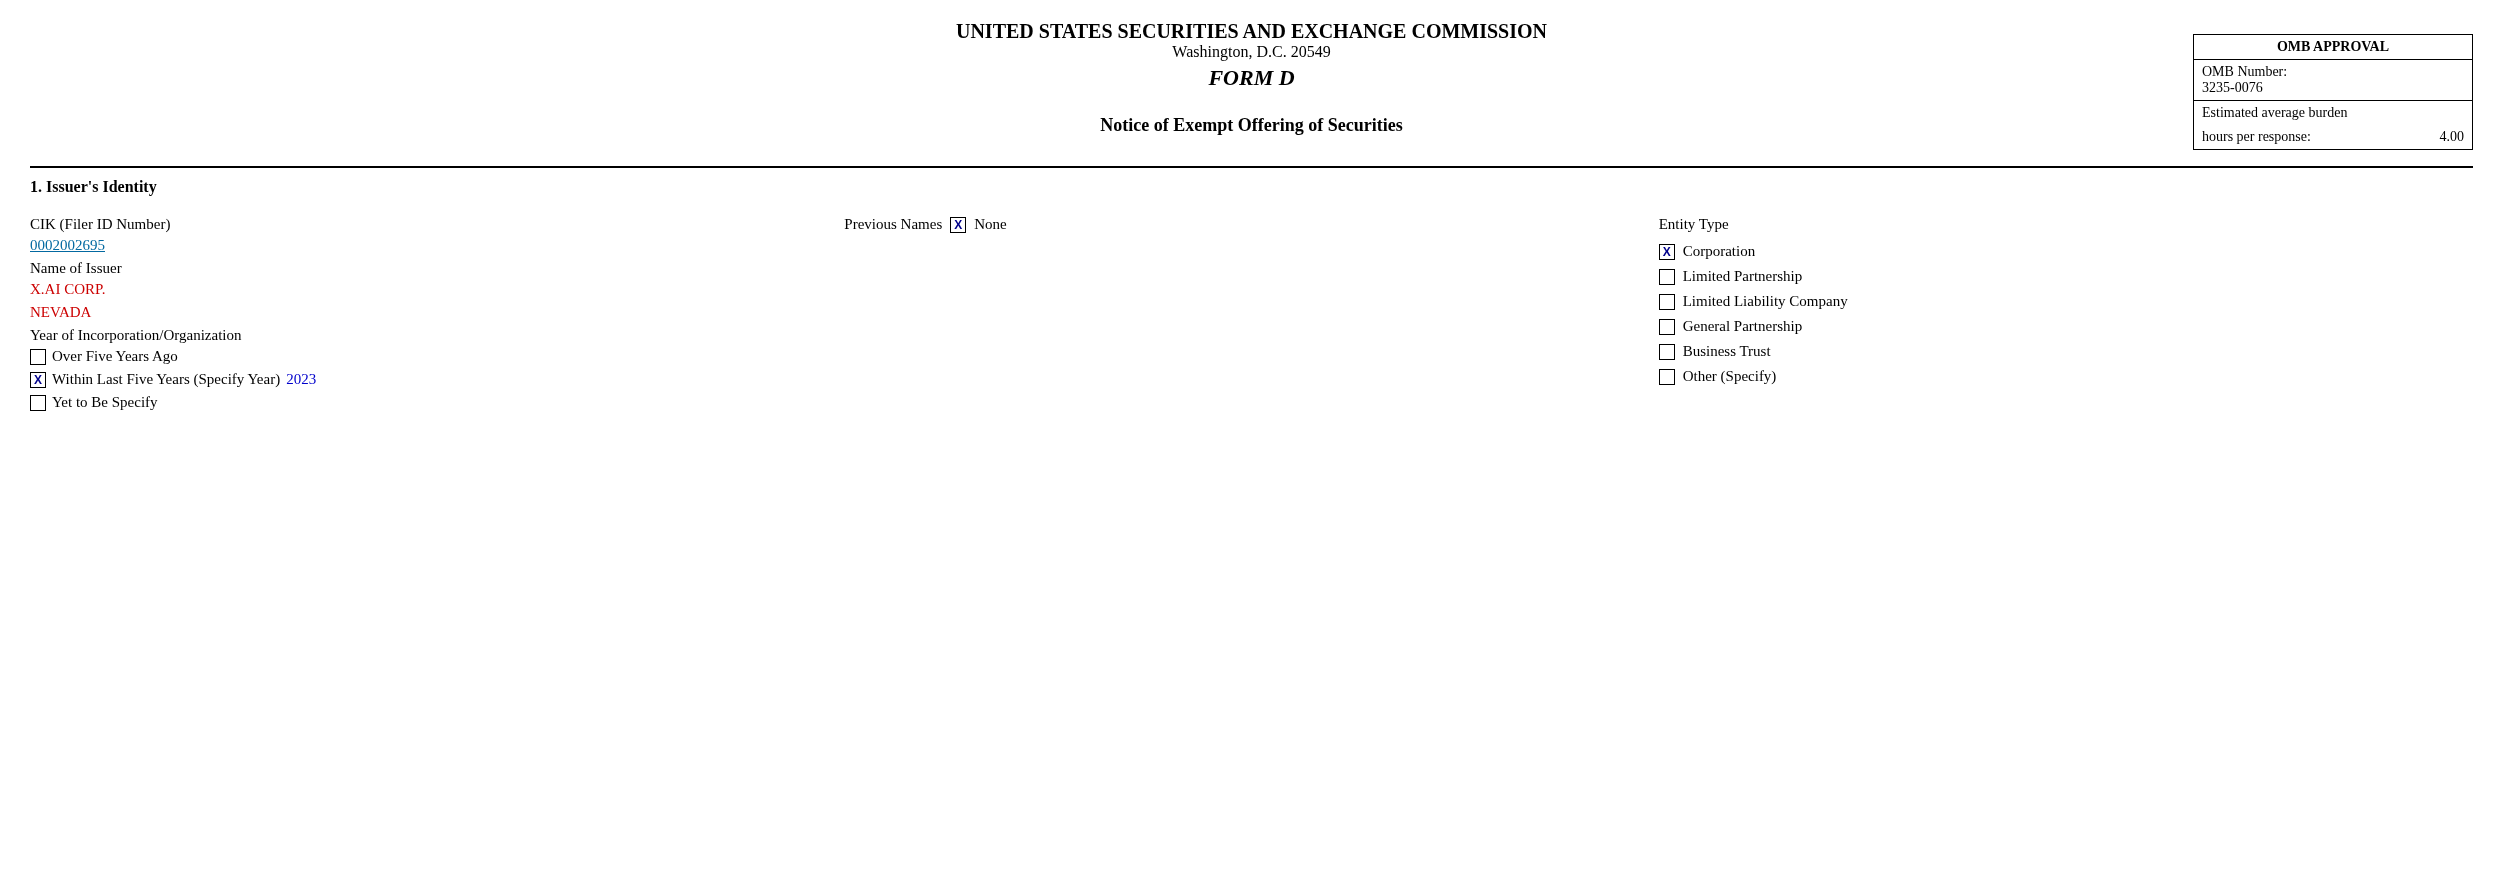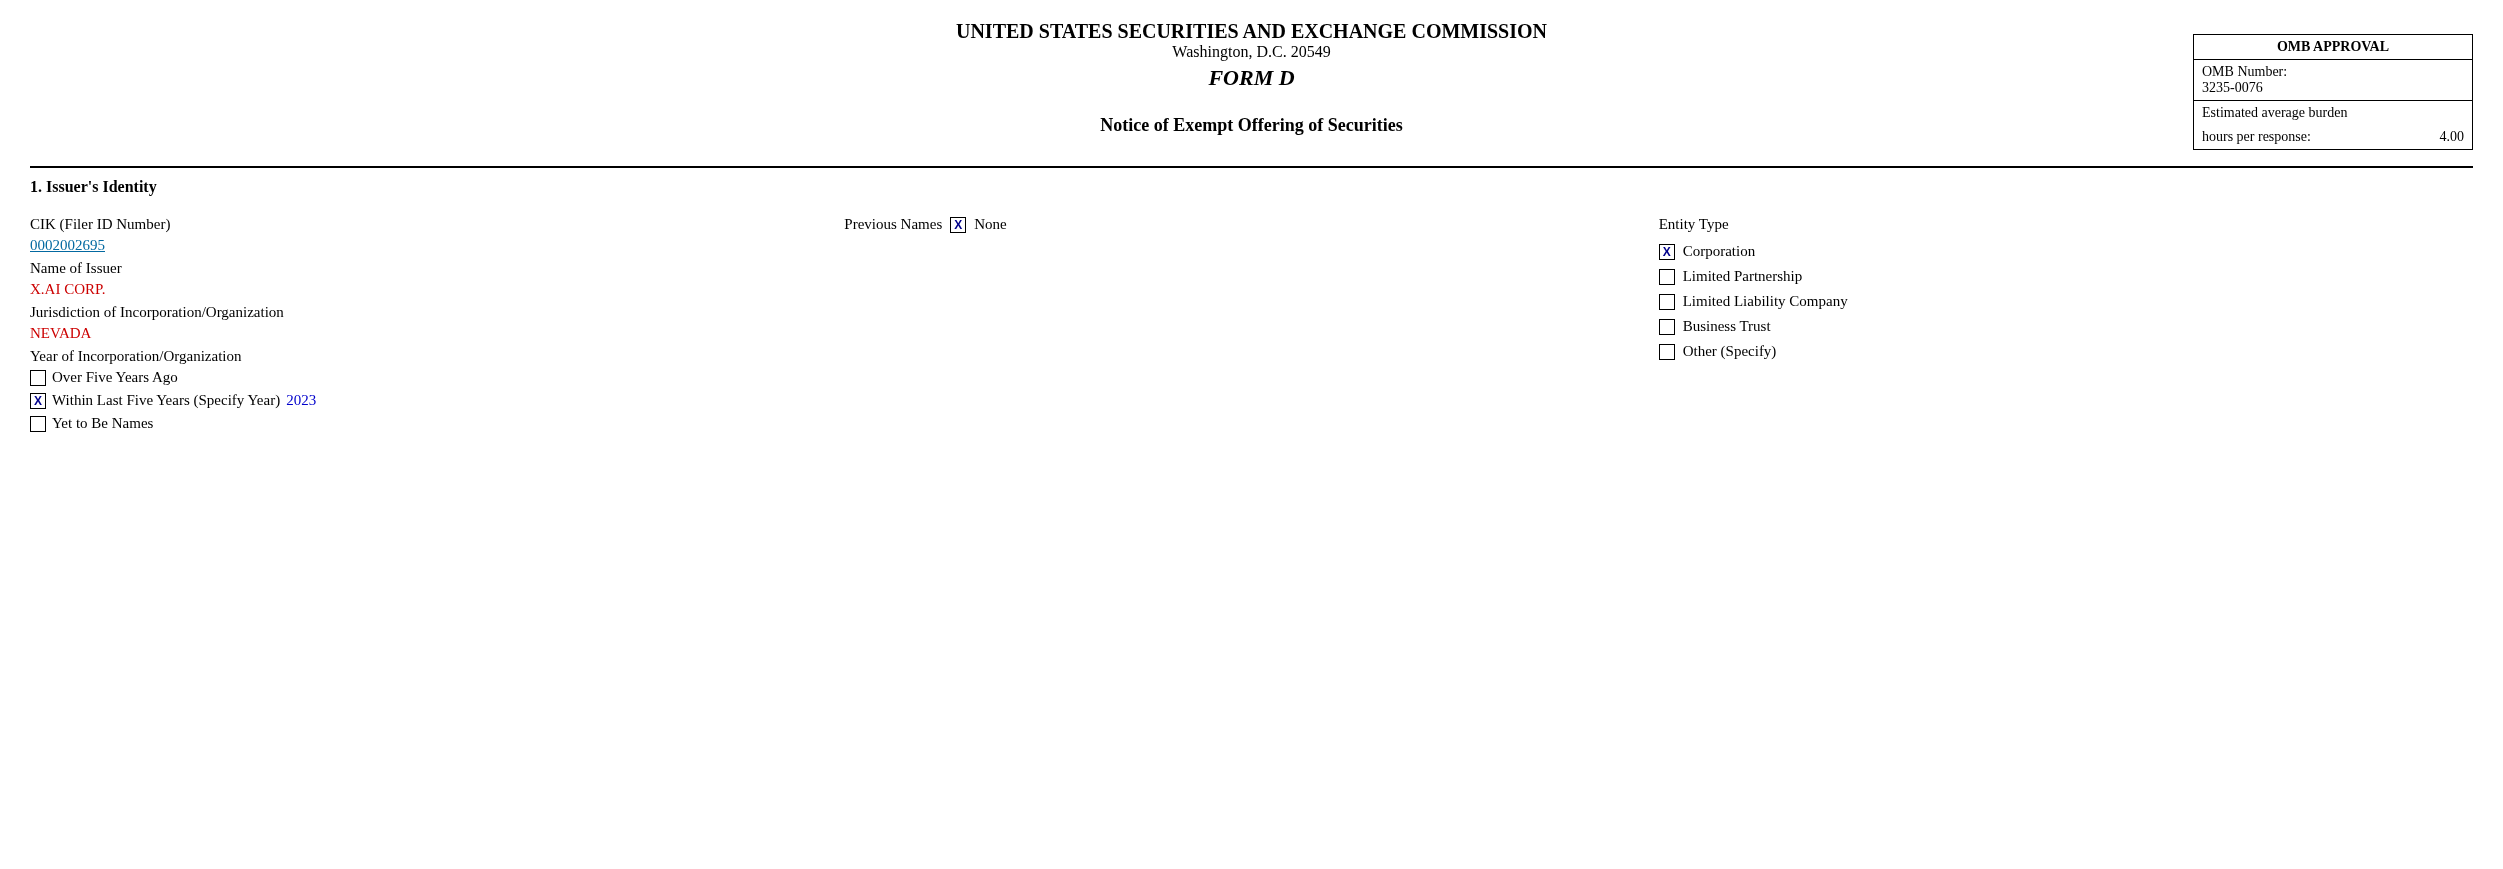--- a/index.html
+++ b/index.html
@@ -211,38 +211,37 @@
 
 <div class="section-title">1. Issuer's Identity</div>
 
 <div class="content-grid">
 
   <div class="col-left">
     <div class="label-text">CIK (Filer ID Number)</div>
     <a class="link-blue">0002002695</a>
     <div class="label-text">Name of Issuer</div>
     <div class="value-red">X.AI CORP.</div>
-    <div class="label-text">Jurisdiction of Incorporation/Organization</div>
     <div class="value-red">NEVADA</div>
     <div class="label-text" style="margin-top:6px;">Year of Incorporation/Organization</div>
 
     <div class="checkbox-row">
       <div class="checkbox-item"></div>
       <span>Over Five Years Ago</span>
     </div>
 
     <div class="within-row">
       <div class="checkbox-item checked"></div>
       <span>Within Last Five Years (Specify Year)</span>
       <span class="year-value">2023</span>
     </div>
 
     <div class="checkbox-row">
       <div class="checkbox-item"></div>
-      <span>Yet to Be Names</span>
+      <span>Yet to Be Specify</span>
     </div>
   </div>
 
   <div class="col-middle">
     <div class="previous-names-row">
       <span>Previous Names</span>
       <div class="checkbox-item checked"></div>
       <span>None</span>
     </div>
   </div>
@@ -258,20 +257,24 @@
     <div class="entity-row">
       <div class="checkbox-item"></div>
       <span>Limited Partnership</span>
     </div>
 
     <div class="entity-row">
       <div class="checkbox-item"></div>
       <span>Limited Liability Company</span>
     </div>
 
+    <div class="entity-row">
+      <div class="checkbox-item"></div>
+      <span>General Partnership</span>
+    </div>
 
     <div class="entity-row">
       <div class="checkbox-item"></div>
       <span>Business Trust</span>
     </div>
 
     <div class="entity-row">
       <div class="checkbox-item"></div>
       <span>Other (Specify)</span>
     </div>

